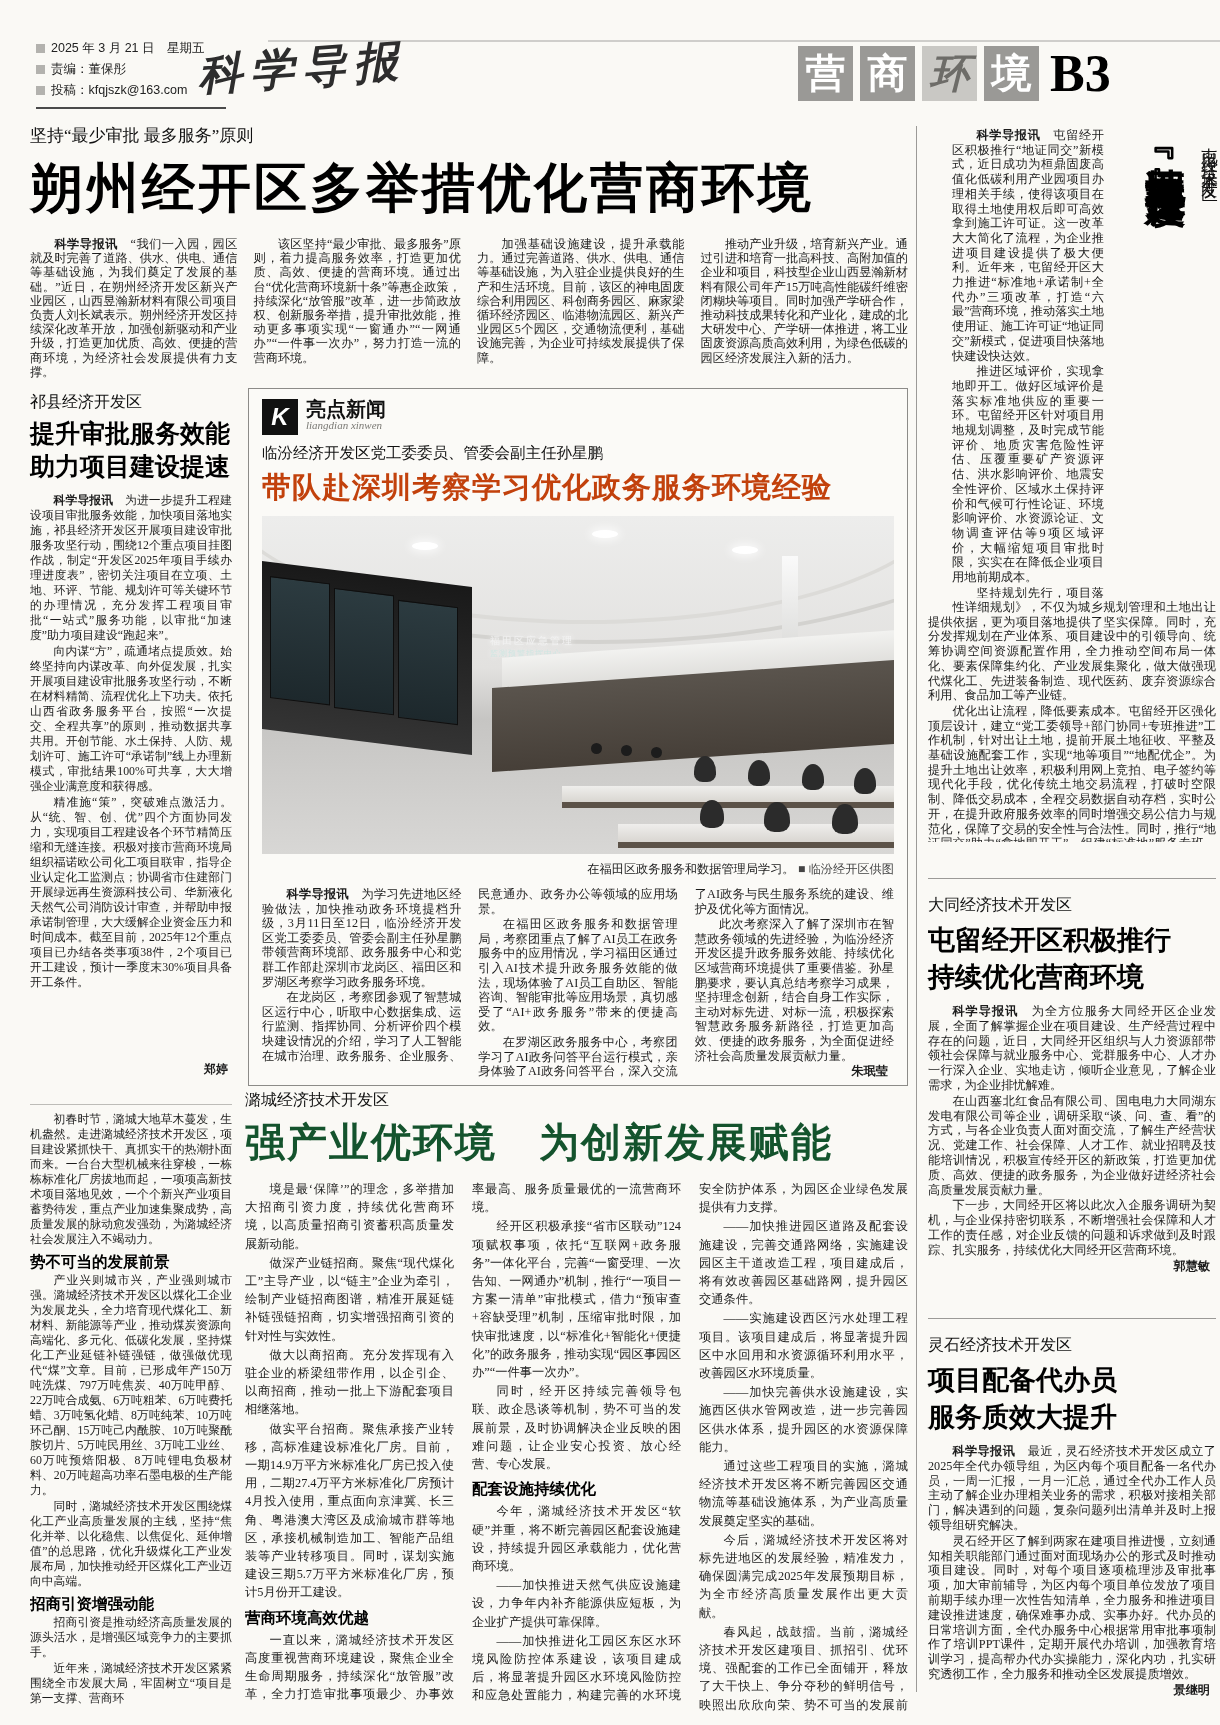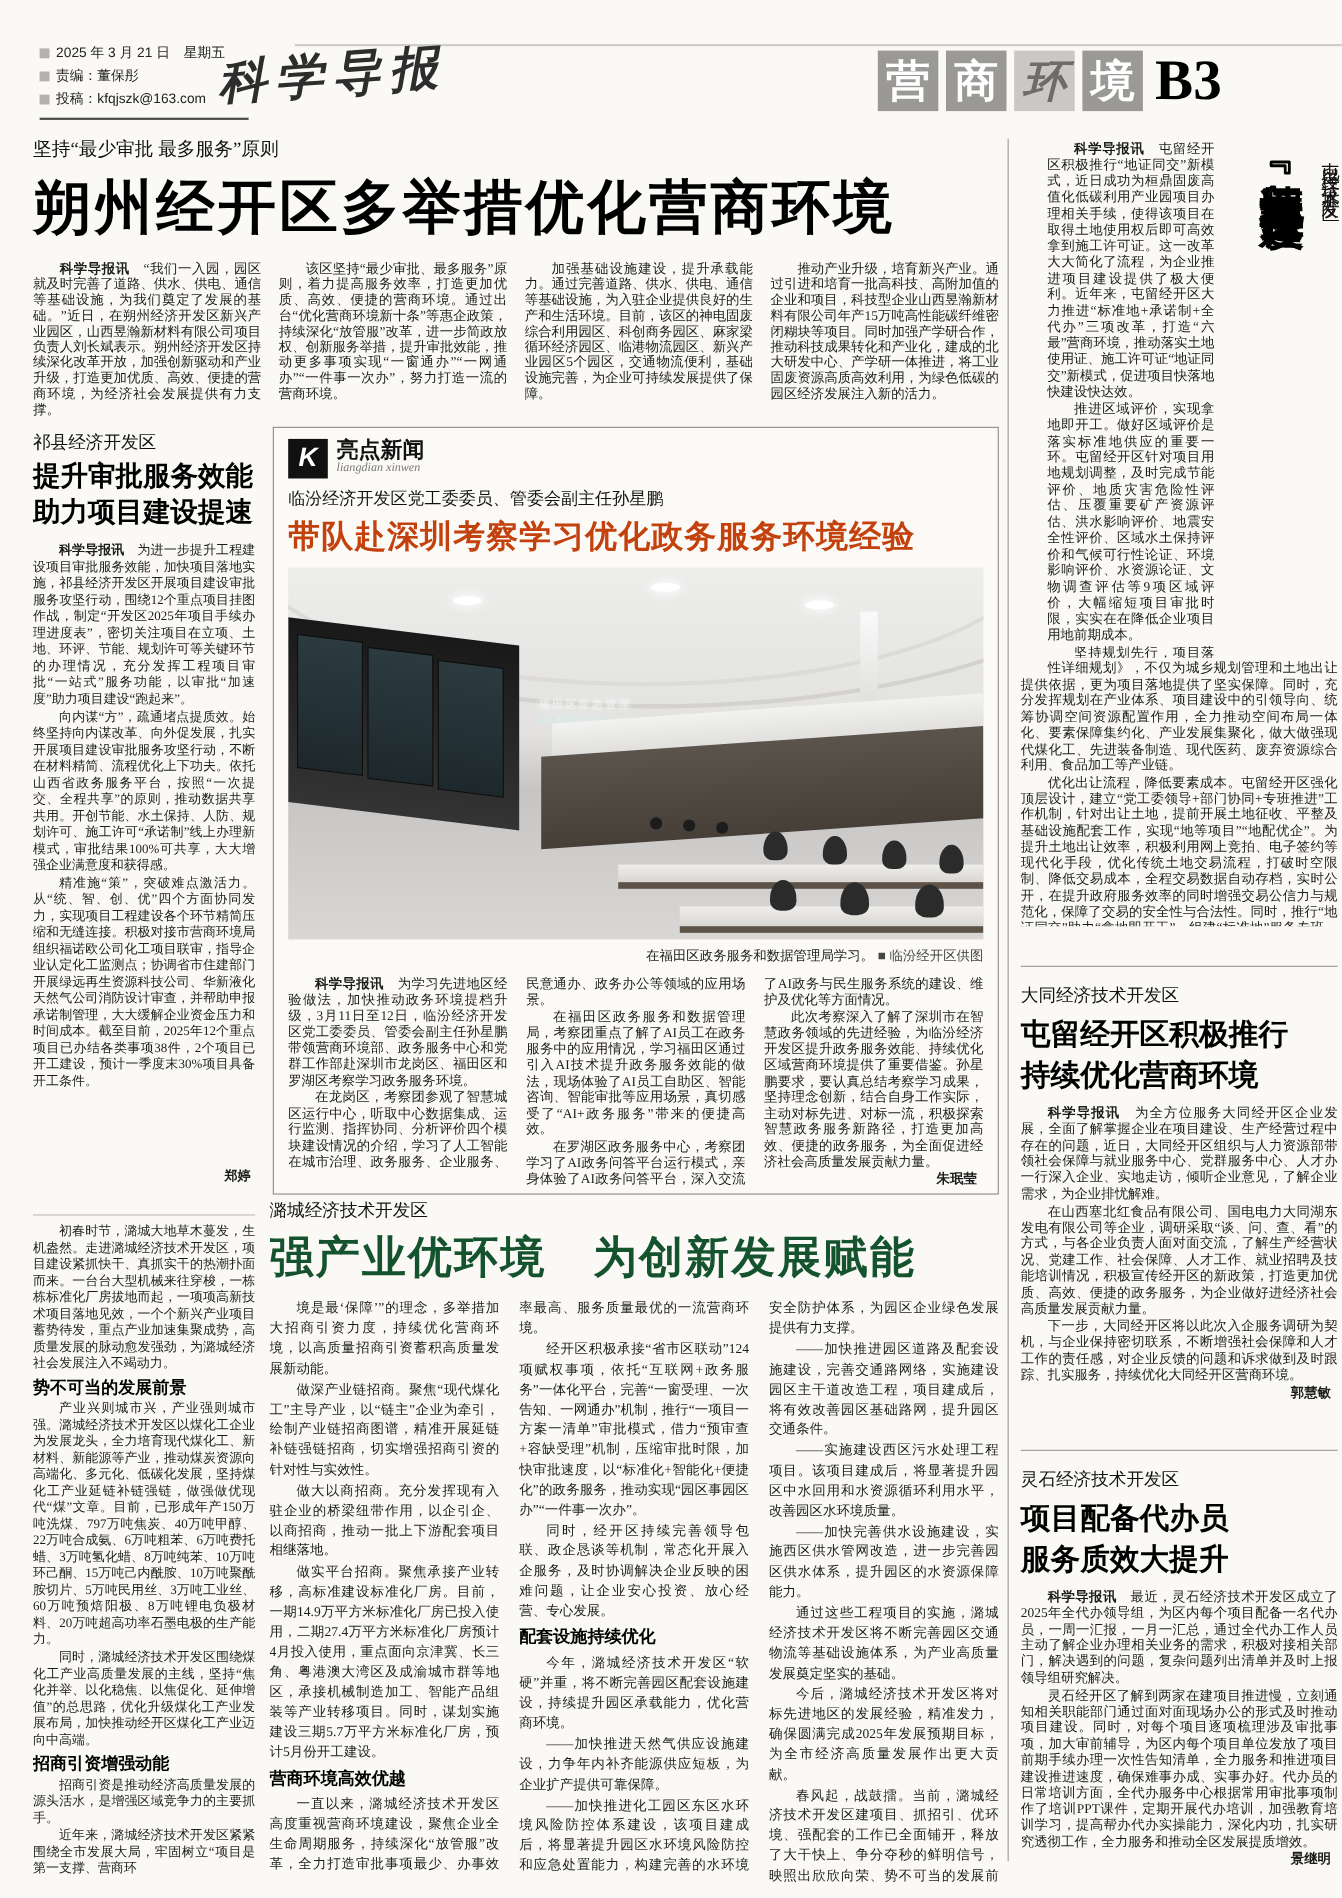--- a/index.html
+++ b/index.html
@@ -266,21 +266,21 @@
     <div>
         <p>境是最‘保障’”的理念，多举措加大招商引资力度，持续优化营商环境，以高质量招商引资蓄积高质量发展新动能。</p>
         <p>做深产业链招商。聚焦“现代煤化工”主导产业，以“链主”企业为牵引，绘制产业链招商图谱，精准开展延链补链强链招商，切实增强招商引资的针对性与实效性。</p>
         <p>做大以商招商。充分发挥现有入驻企业的桥梁纽带作用，以企引企、以商招商，推动一批上下游配套项目相继落地。</p>
         <p>做实平台招商。聚焦承接产业转移，高标准建设标准化厂房。目前，一期14.9万平方米标准化厂房已投入使用，二期27.4万平方米标准化厂房预计4月投入使用，重点面向京津冀、长三角、粤港澳大湾区及成渝城市群等地区，承接机械制造加工、智能产品组装等产业转移项目。同时，谋划实施建设三期5.7万平方米标准化厂房，预计5月份开工建设。</p>
       </div>
     <h4>营商环境高效优越</h4>
     <div>
         <p>一直以来，潞城经济技术开发区高度重视营商环境建设，聚焦企业全生命周期服务，持续深化“放管服”改革，全力打造审批事项最少、办事效率最高、服务质量最优的一流营商环境。</p>
         <p>经开区积极承接“省市区联动”124项赋权事项，依托“互联网+政务服务”一体化平台，完善“一窗受理、一次告知、一网通办”机制，推行“一项目一方案一清单”审批模式，借力“预审查+容缺受理”机制，压缩审批时限，加快审批速度，以“标准化+智能化+便捷化”的政务服务，推动实现“园区事园区办”“一件事一次办”。</p>
-        <p>同时，经开区持续完善领导包联、政企恳谈等机制，常态化开展入企服务，及时协调解决企业反映的困难问题，让企业安心投资、放心经营、专心发展。</p>
+        <p>同时，经开区持续完善领导包联、政企恳谈等机制，势不可当的发展前景，及时协调解决企业反映的困难问题，让企业安心投资、放心经营、专心发展。</p>
       </div>
     <h4>配套设施持续优化</h4>
     <div>
         <p>今年，潞城经济技术开发区“软硬”并重，将不断完善园区配套设施建设，持续提升园区承载能力，优化营商环境。</p>
         <p>——加快推进天然气供应设施建设，力争年内补齐能源供应短板，为企业扩产提供可靠保障。</p>
         <p>——加快推进化工园区东区水环境风险防控体系建设，该项目建成后，将显著提升园区水环境风险防控和应急处置能力，构建完善的水环境安全防护体系，为园区企业绿色发展提供有力支撑。</p>
         <p>——加快推进园区道路及配套设施建设，完善交通路网络，实施建设园区主干道改造工程，项目建成后，将有效改善园区基础路网，提升园区交通条件。</p>
         <p>——实施建设西区污水处理工程项目。该项目建成后，将显著提升园区中水回用和水资源循环利用水平，改善园区水环境质量。</p>
         <p>——加快完善供水设施建设，实施西区供水管网改造，进一步完善园区供水体系，提升园区的水资源保障能力。</p>
         <p>通过这些工程项目的实施，潞城经济技术开发区将不断完善园区交通物流等基础设施体系，为产业高质量发展奠定坚实的基础。</p>

